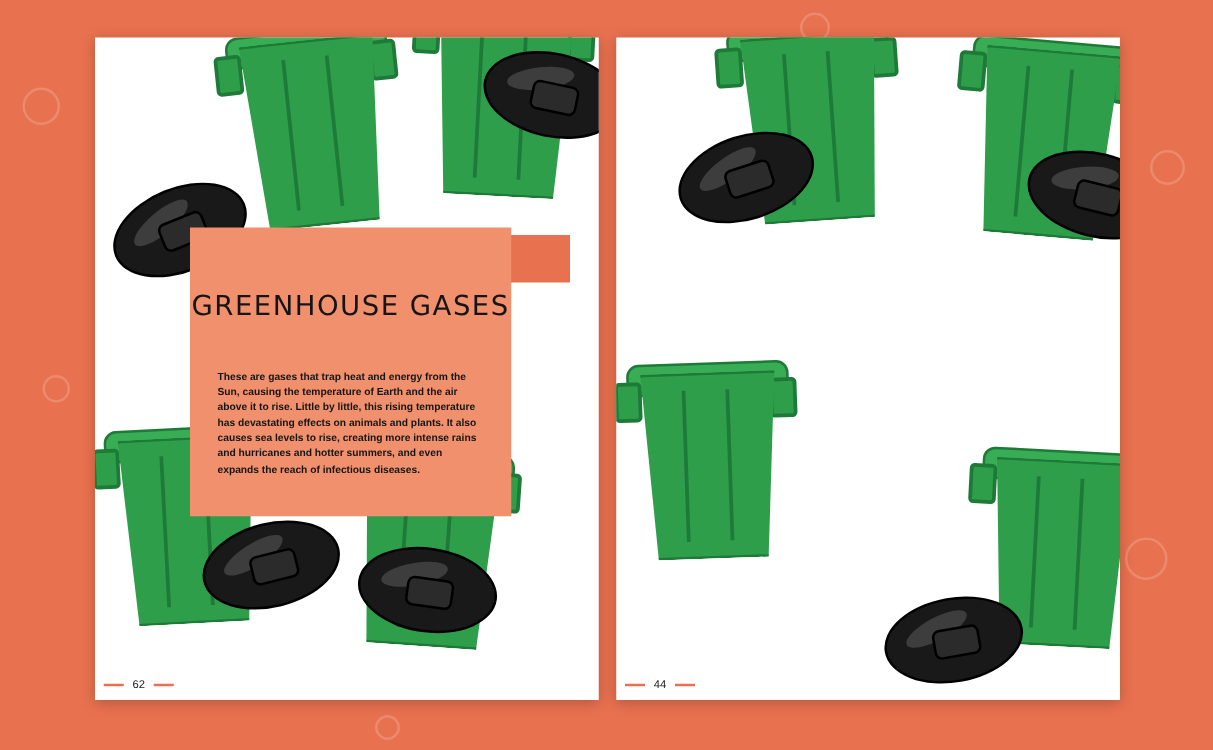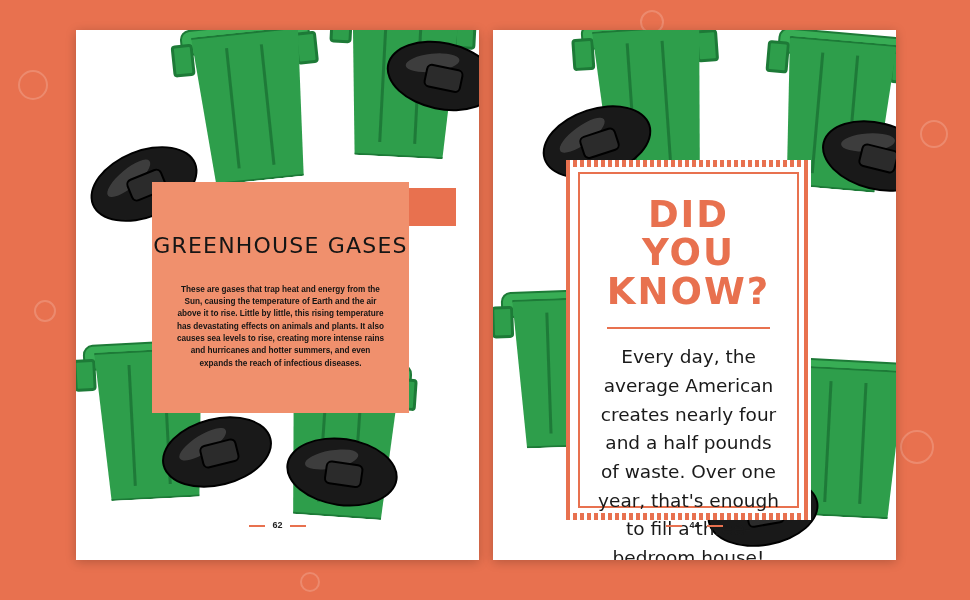--- a/index.html
+++ b/index.html
@@ -165,35 +165,33 @@
   #info-card .card-title {
     margin: 48px 0 0 0;
     text-align: center;
     color: #151515;
     font-size: 22px;
     line-height: 1.45;
     letter-spacing: 1.2px;
     font-family: "DejaVu Sans", sans-serif;
   }
   #info-card .card-body {
-    margin: 22px 22px 0 22px;
-    text-align: center;
+    margin: 34px 22px 0 22px;
     color: #151515;
     font-size: 8.2px;
     font-weight: bold;
     line-height: 1.5;
   }
   .page-number {
     position: absolute;
-    bottom: 30px;
+    bottom: 8px;
     left: 0;
     width: 100%;
-    text-align: center;
     font-size: 9px;
-    font-weight: bold;
+    font-weight: normal;
     color: #222;
   }
   .page-number .rule {
     display: inline-block;
     width: 16px;
     height: 2px;
     background: #e8714f;
     vertical-align: middle;
     margin: 0 7px;
   }
@@ -348,28 +346,18 @@
     </div>
     <div class="lid" style="left:328px; top:92px;  transform:rotate(14deg);">
       <div class="disc"></div>
       <div class="knob"></div>
     </div>
     <div class="lid" style="left:214px; top:448px; transform:rotate(-10deg);">
       <div class="disc"></div>
       <div class="knob"></div>
     </div>
 
-    <div id="dyk-card">
-      <div id="dyk-inner">
-        <div id="dyk-title">
-          <div>DID YOU</div>
-          <div>KNOW?</div>
-        </div>
-        <div id="dyk-rule"></div>
-        <div id="dyk-body">Every day, the average American creates nearly four and a half pounds of waste. Over one year, that's enough to fill a three-bedroom house!</div>
-      </div>
-    </div>
 
     <div class="page-number">
       <span class="rule"></span><span>44</span><span class="rule"></span>
     </div>
   </div>
 </div>
 
 </body></html>

